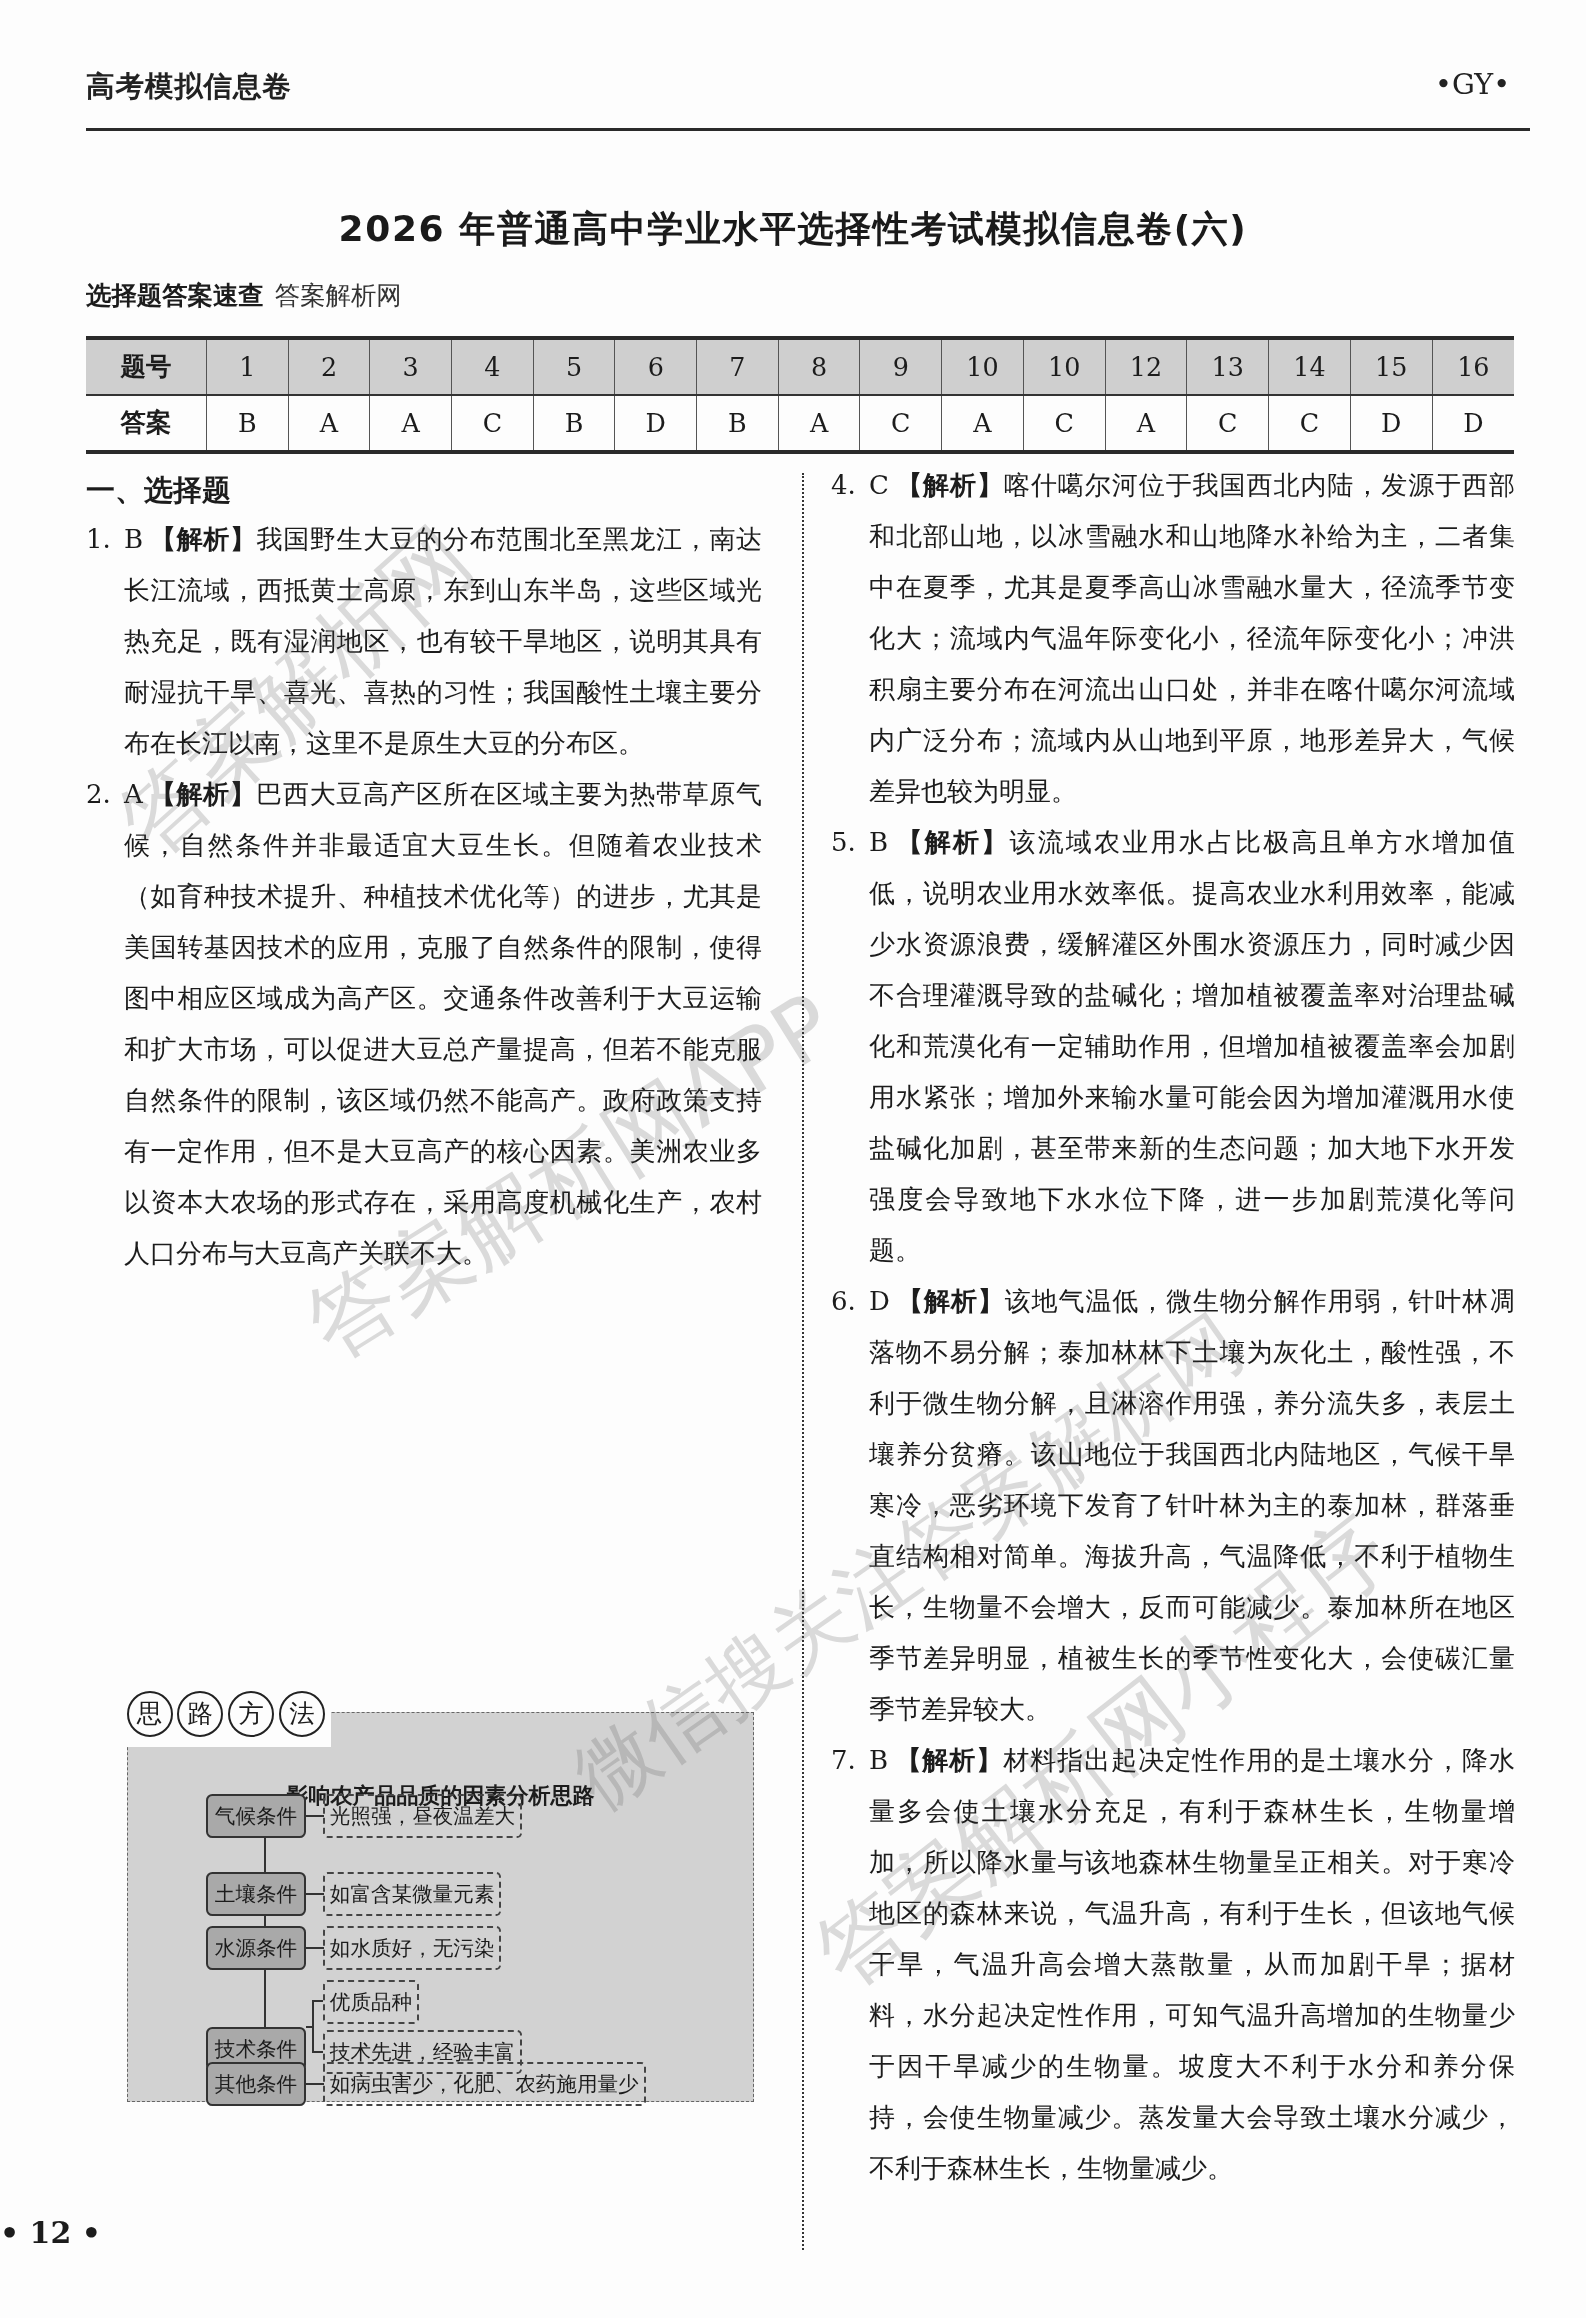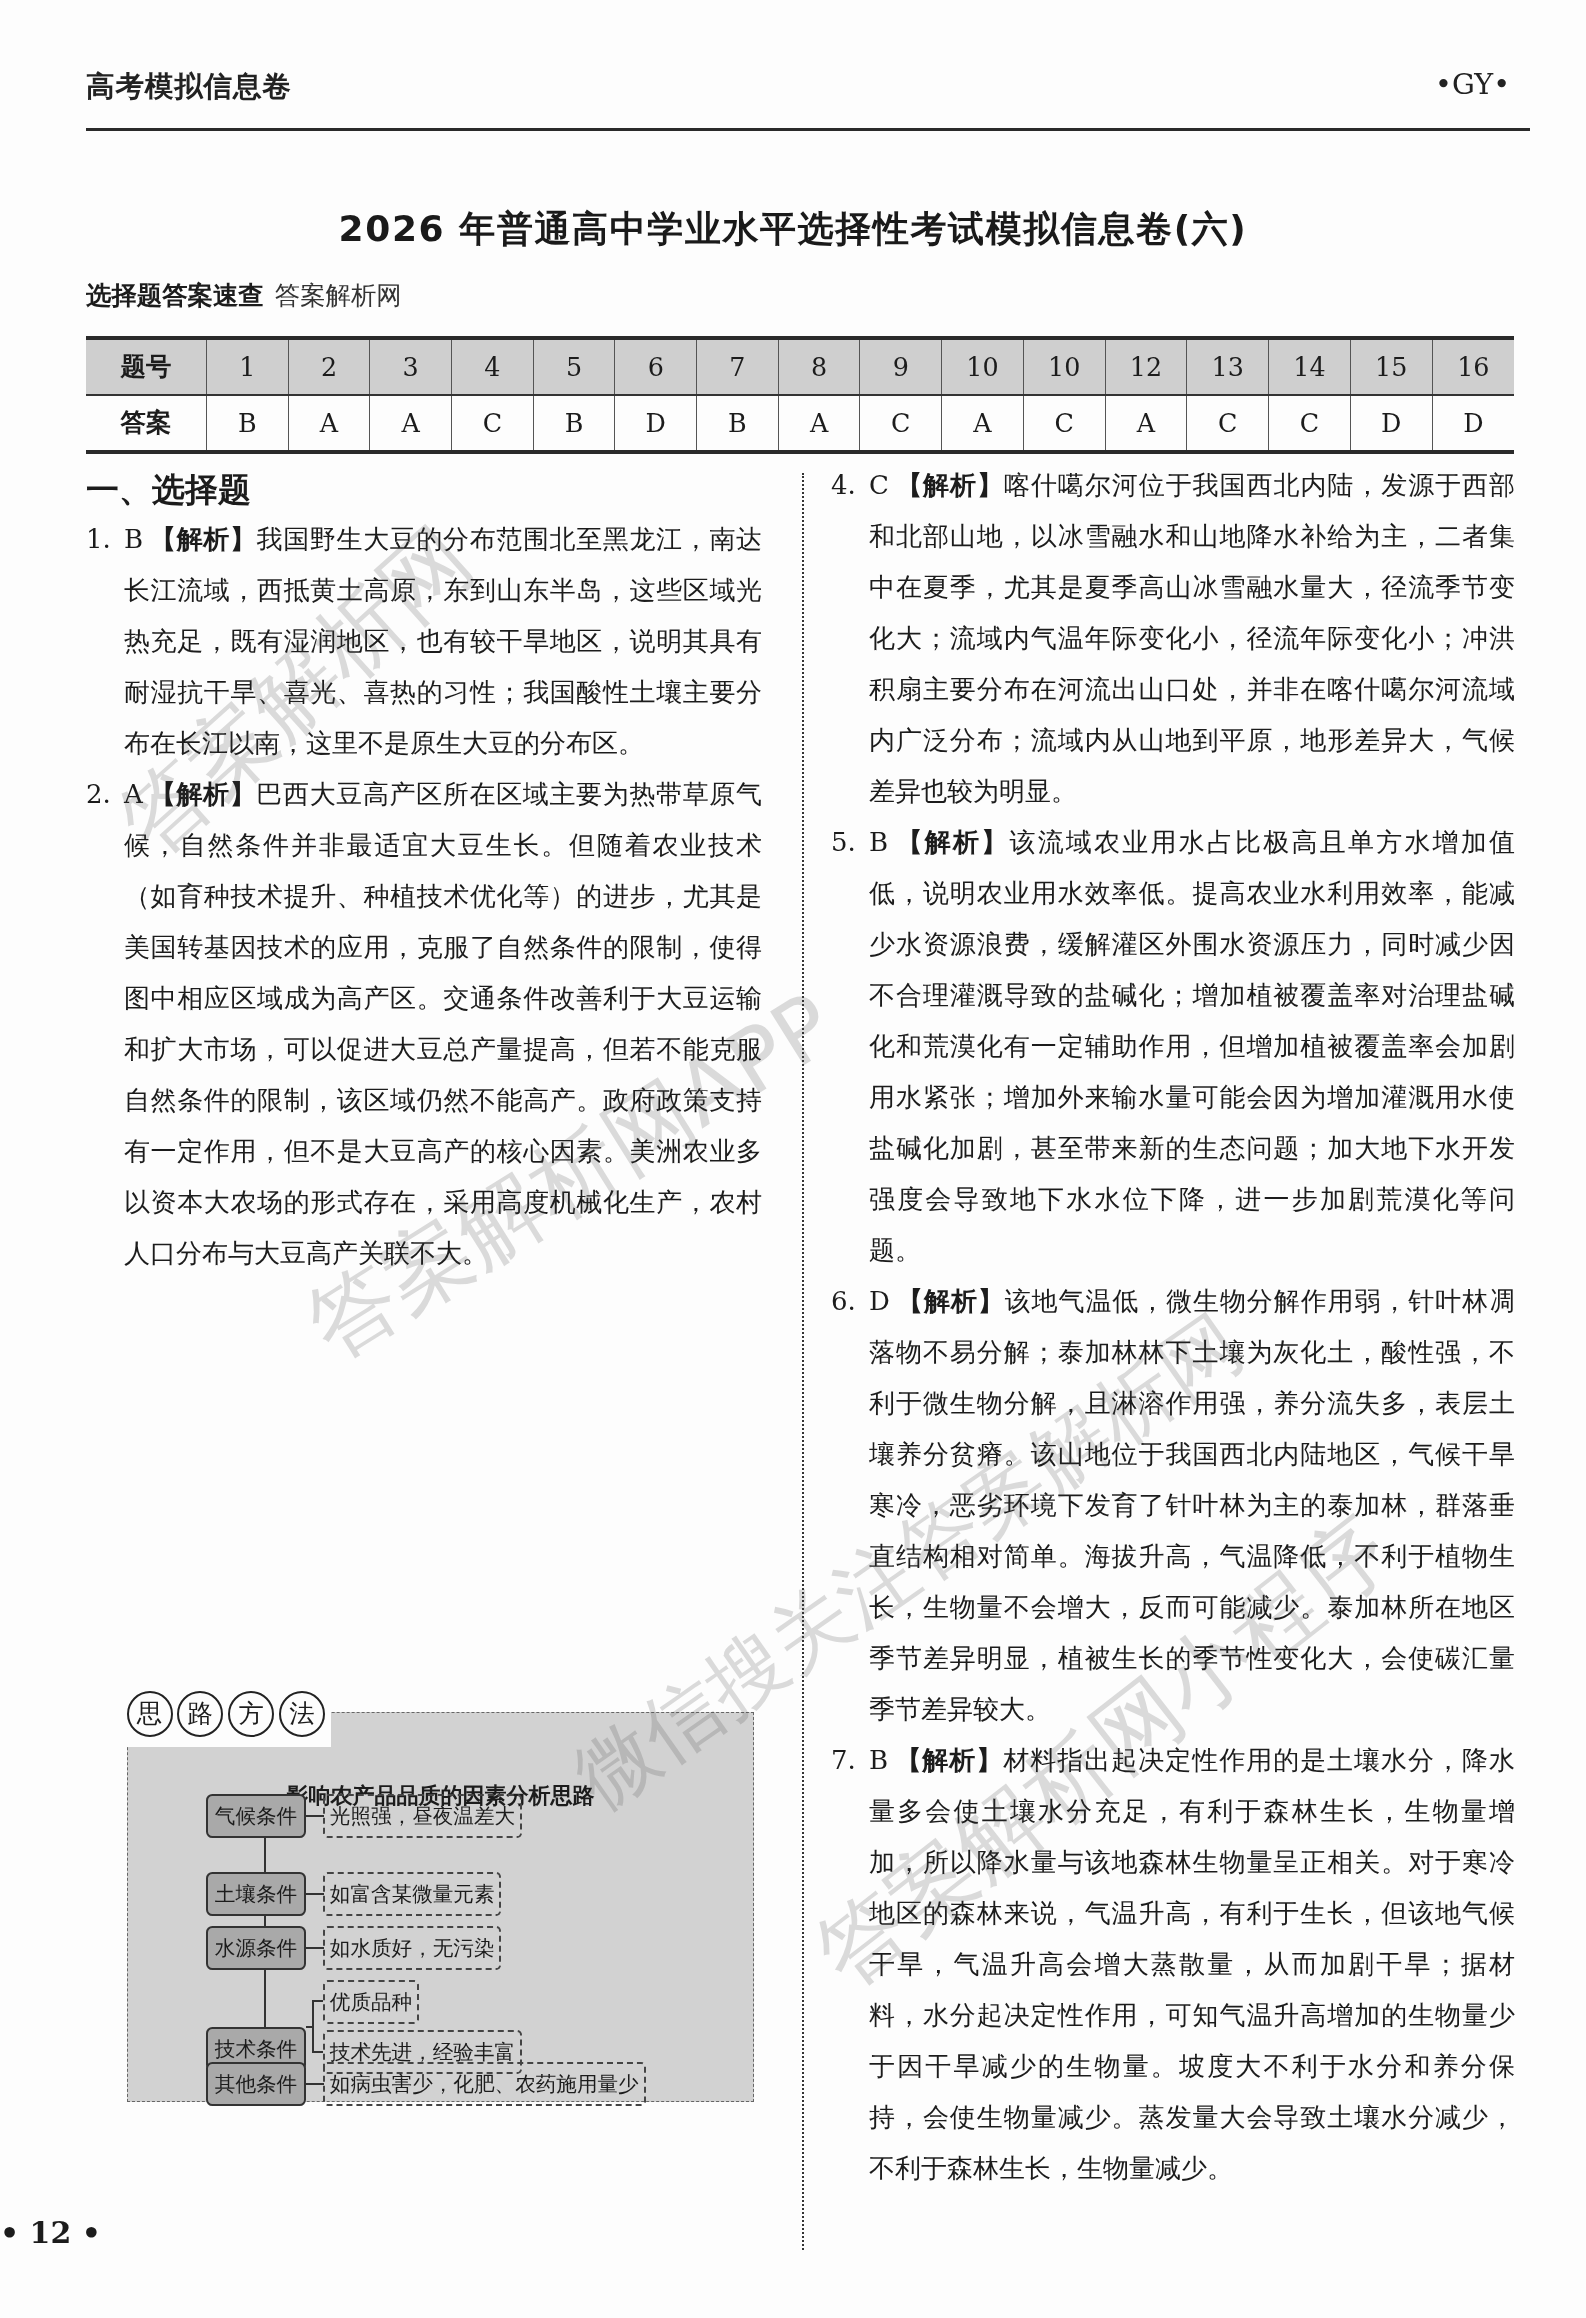--- a/index.html
+++ b/index.html
@@ -21,21 +21,21 @@
   table.answers tr.head td { background: #cfcfcf; border-bottom: 2.4px solid #333; }
   table.answers td.rowlabel { width: 121px; font-family: "DejaVu Sans", "Liberation Sans", sans-serif; font-weight: bold; font-size: 25.4px; border-left: none; }
   table.answers td:last-child { border-right: none; }
 
   .col-divider { position: absolute; left: 802px; top: 473px; height: 1777px; border-left: 2.4px dotted #333; }
 
   .col { position: absolute; font-size: 26px; line-height: 51px; text-align: justify; }
   .col-left { left: 86px; top: 466px; width: 676px; }
   .col-right { left: 831px; top: 460px; width: 684px; }
 
-  .section-title { font-family: "DejaVu Sans", "Liberation Sans", sans-serif; font-weight: bold; font-size: 33px; line-height: 48px; }
+  .section-title { font-family: "DejaVu Sans", "Liberation Sans", sans-serif; font-weight: bold; font-size: 29px; line-height: 48px; }
 
   .item { padding-left: 38px; text-indent: -38px; }
   .item .num { display: inline-block; width: 38px; text-indent: 0; }
   .item .ans { margin-right: 6.3px; }
   .item .tag { font-family: "DejaVu Sans", "Liberation Sans", sans-serif; font-weight: bold; }
 
   .method-box { position: absolute; left: 127px; top: 1712px; width: 627px; height: 390px; border: 1.6px dashed #666; background: #d2d2d2; }
   .method-badges { position: absolute; left: -6.3px; top: -22px; display: flex; gap: 4.8px; background: #fdfdfd; padding: 0 6.3px 9.5px 4.8px; }
   .method-badge { width: 46px; height: 46px; border: 2.4px solid #222; border-radius: 50%; display: flex; align-items: center; justify-content: center; font-size: 25.4px; background: #fdfdfd; }
   .diagram-title { position: absolute; left: 0; width: 100%; top: 41px; text-align: center; font-family: "DejaVu Sans", "Liberation Sans", sans-serif; font-weight: bold; font-size: 22px; margin-top: 27px; }

